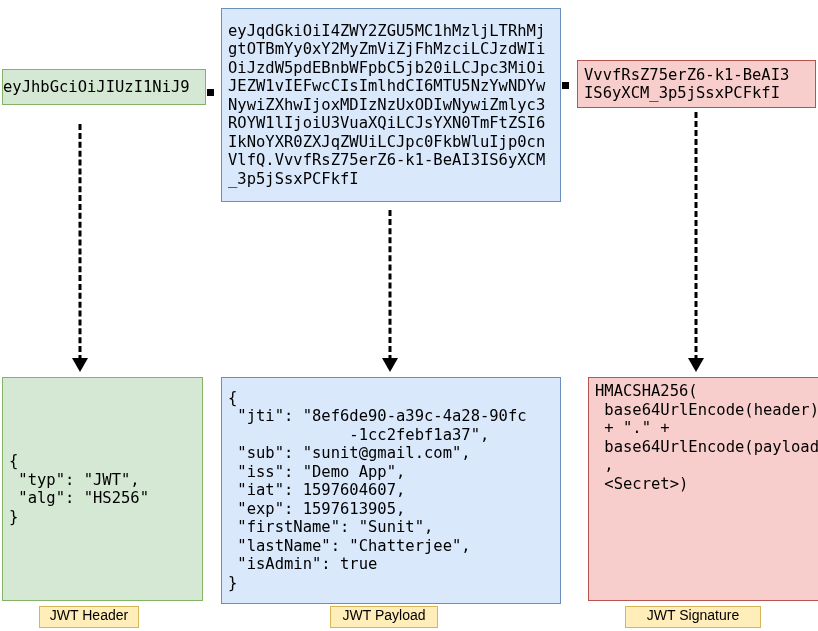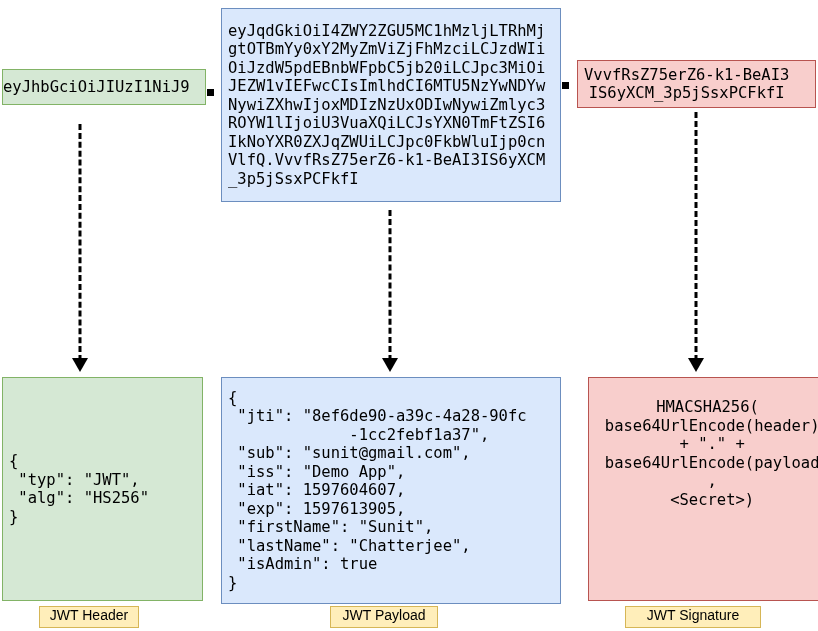--- a/index.html
+++ b/index.html
@@ -3,24 +3,24 @@
 <meta charset="utf-8">
 <style>
   html,body{margin:0;padding:0;background:#ffffff;}
   .canvas{position:relative;width:818px;height:631px;background:#ffffff;overflow:hidden;
           font-family:"Liberation Sans",sans-serif;}
   .box{position:absolute;box-sizing:border-box;border:1px solid;color:#000;}
   .mono{font-family:"DejaVu Sans Mono","Liberation Mono",monospace;
         font-size:15.5px;line-height:18.5px;white-space:pre;color:#000;margin:0;}
   .green{background:#d5e8d4;border-color:#82b366;}
   .blue{background:#dae8fc;border-color:#6c8ebf;}
-  .red{background:#f8cecc;border-color:#b85450;text-align:center;}
+  .red{background:#f8cecc;border-color:#b85450;}
   .center-v{display:flex;align-items:center;}
   .center-all{display:flex;align-items:center;justify-content:flex-start;}
-  .pad{padding:20px 6px;}
+  .pad{padding:4px 6px;}
   .dot{position:absolute;width:7px;height:7px;background:#000;}
   .arrow{position:absolute;width:16px;}
   .arrow .shaft{position:absolute;left:50%;transform:translateX(-50%);top:0;bottom:11px;
                 width:0;border-left:3px dashed #000;}
   .arrow .head{position:absolute;bottom:0;left:50%;transform:translateX(-50%);
                width:0;height:0;border-left:8px solid transparent;
                border-right:8px solid transparent;border-top:14px solid #000;}
   .tag{position:absolute;box-sizing:border-box;background:#ffeeba;border:1px solid #d6b656;
        color:#000;font-size:14px;display:flex;align-items:flex-start;justify-content:center;}
 </style>

